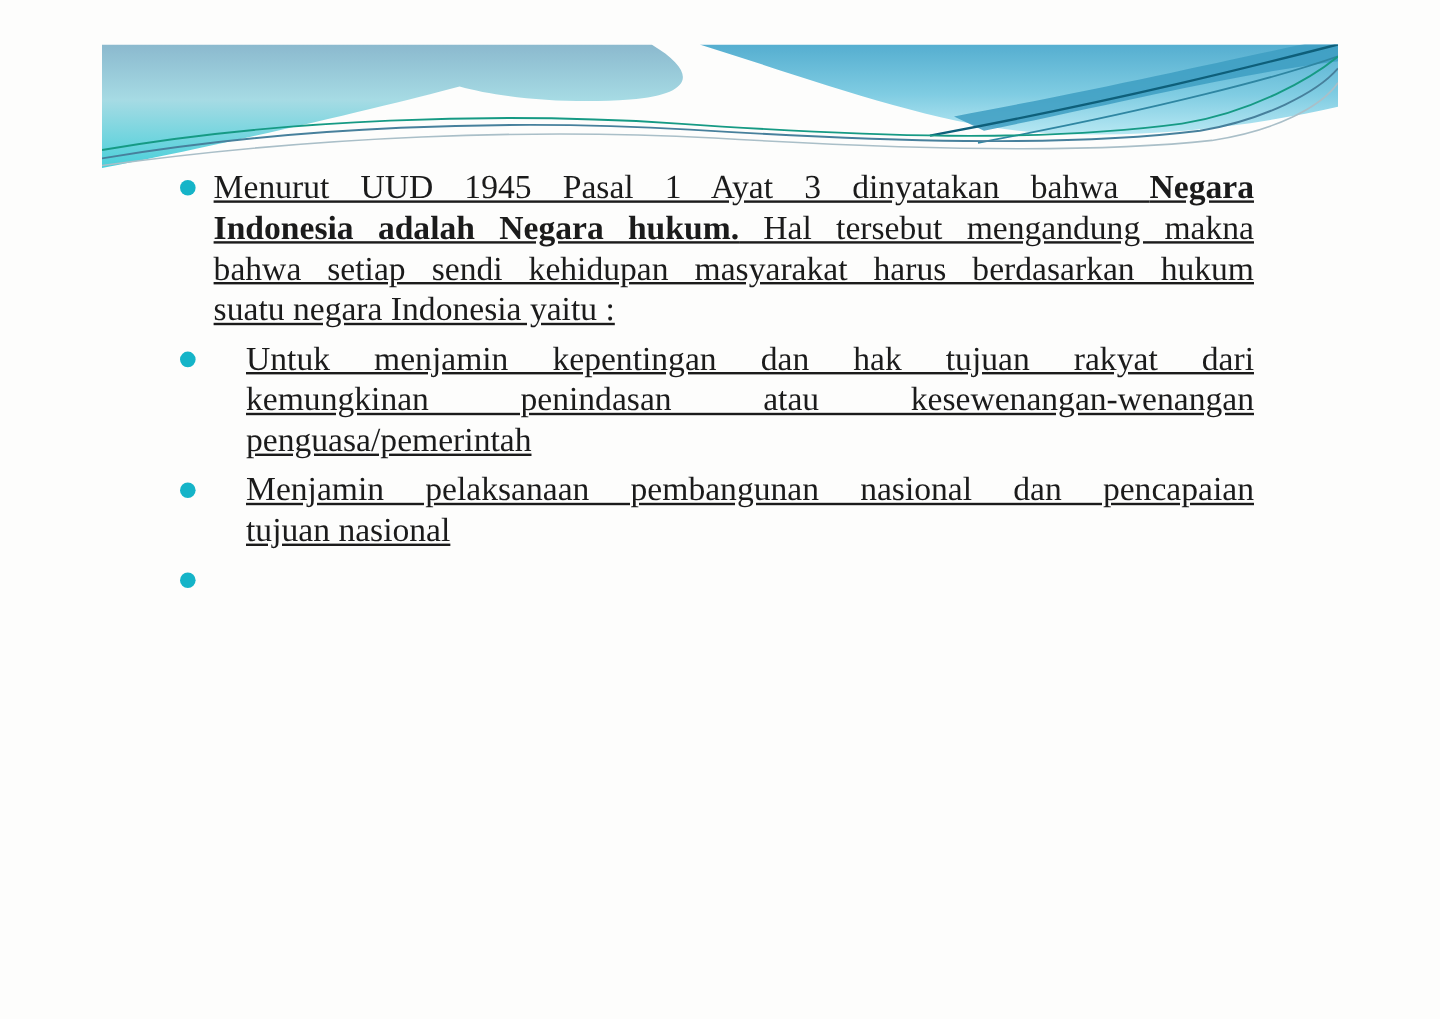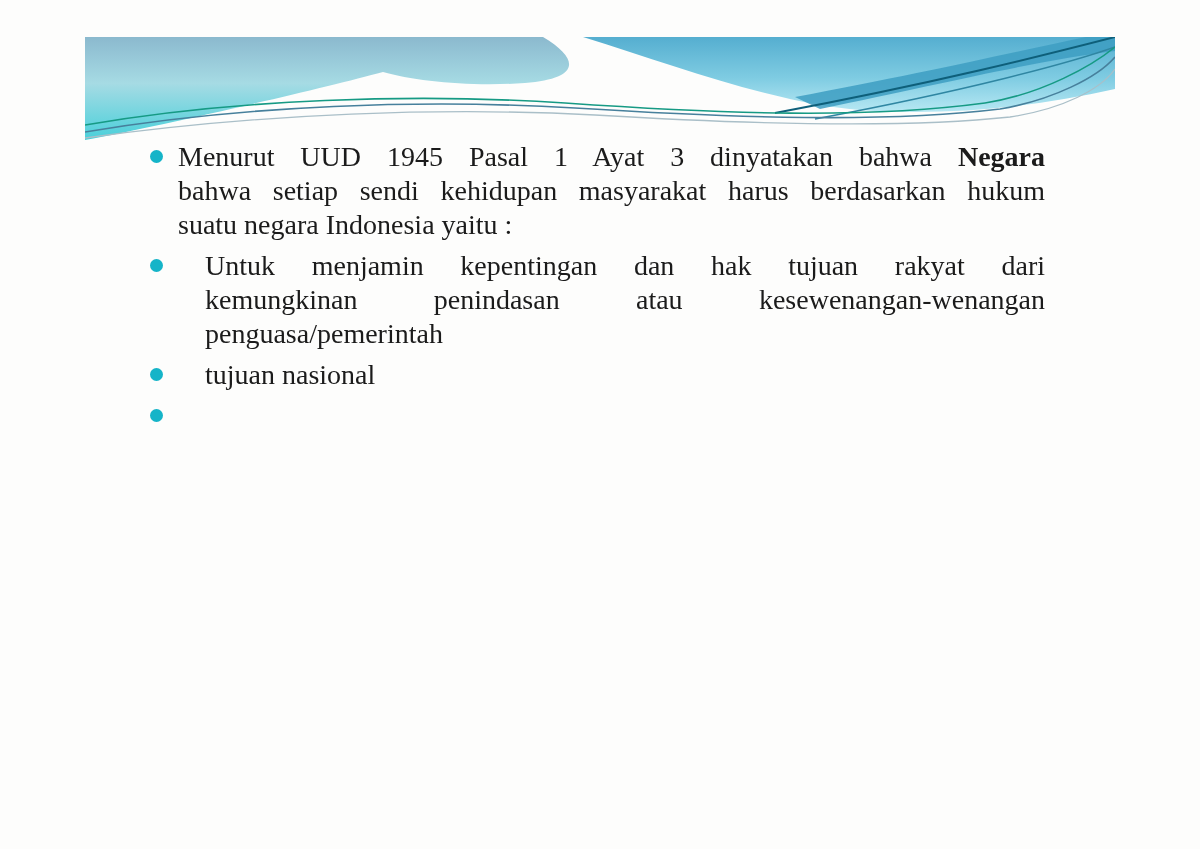--- a/index.html
+++ b/index.html
@@ -38,20 +38,21 @@
     left: 5px;
     top: 10px;
     width: 13px;
     height: 13px;
     border-radius: 50%;
     background: #15b4c8;
   }
   .line {
     text-align: justify;
     text-align-last: justify;
+    text-decoration: underline;
   }
   .line.lastline {
     text-align-last: left;
   }
   .line b { font-weight: bold; }
 </style>
 </head>
 <body>
 
 <div class="slide">
@@ -76,31 +77,33 @@
     <path d="M730,82 C880,54 985,26 1030,10" stroke="#2f86a2" stroke-width="1.5" fill="none"></path>
     <path d="M0,88 C150,62 330,56 480,66 C640,77 780,82 900,66 C958,57 1008,28 1030,10" stroke="#169a84" stroke-width="1.6" fill="none"></path>
     <path d="M0,95 C160,68 340,62 490,71 C650,81 800,86 915,72 C968,63 1013,40 1030,20" stroke="#47809c" stroke-width="1.6" fill="none"></path>
     <path d="M0,101 C180,76 360,70 510,78 C660,87 815,92 925,80 C978,72 1016,52 1030,32" stroke="#aabfc8" stroke-width="1.3" fill="none"></path>
   </svg>
 
   <div class="content" style="color: rgb(27, 27, 27);">
       <div class="item indent-first">
         <span class="dot" style="background: rgb(21, 180, 200);"></span>
         <div class="line"><span>Menurut UUD 1945 Pasal 1 Ayat 3 dinyatakan bahwa </span><b>Negara</b></div>
+        <div class="line"><b>Indonesia adalah Negara hukum.</b><span> Hal tersebut mengandung makna</span></div>
         <div class="line"><span>bahwa setiap sendi kehidupan masyarakat harus berdasarkan hukum</span></div>
         <div class="line lastline"><span>suatu negara Indonesia yaitu :</span></div>
       </div>
       <div class="item indent-rest">
         <span class="dot" style="background: rgb(21, 180, 200);"></span>
         <div class="line"><span>Untuk menjamin kepentingan dan hak tujuan rakyat dari</span></div>
         <div class="line"><span>kemungkinan penindasan atau kesewenangan-wenangan</span></div>
         <div class="line lastline"><span>penguasa/pemerintah</span></div>
       </div>
       <div class="item indent-rest">
         <span class="dot" style="background: rgb(21, 180, 200);"></span>
+        <div class="line"><span>Menjamin pelaksanaan pembangunan nasional dan pencapaian</span></div>
         <div class="line lastline"><span>tujuan nasional</span></div>
       </div>
       <div class="item indent-rest">
         <span class="dot" style="background: rgb(21, 180, 200);"></span>
       </div>
     </div>
 
 </div>
 
 </body></html>

